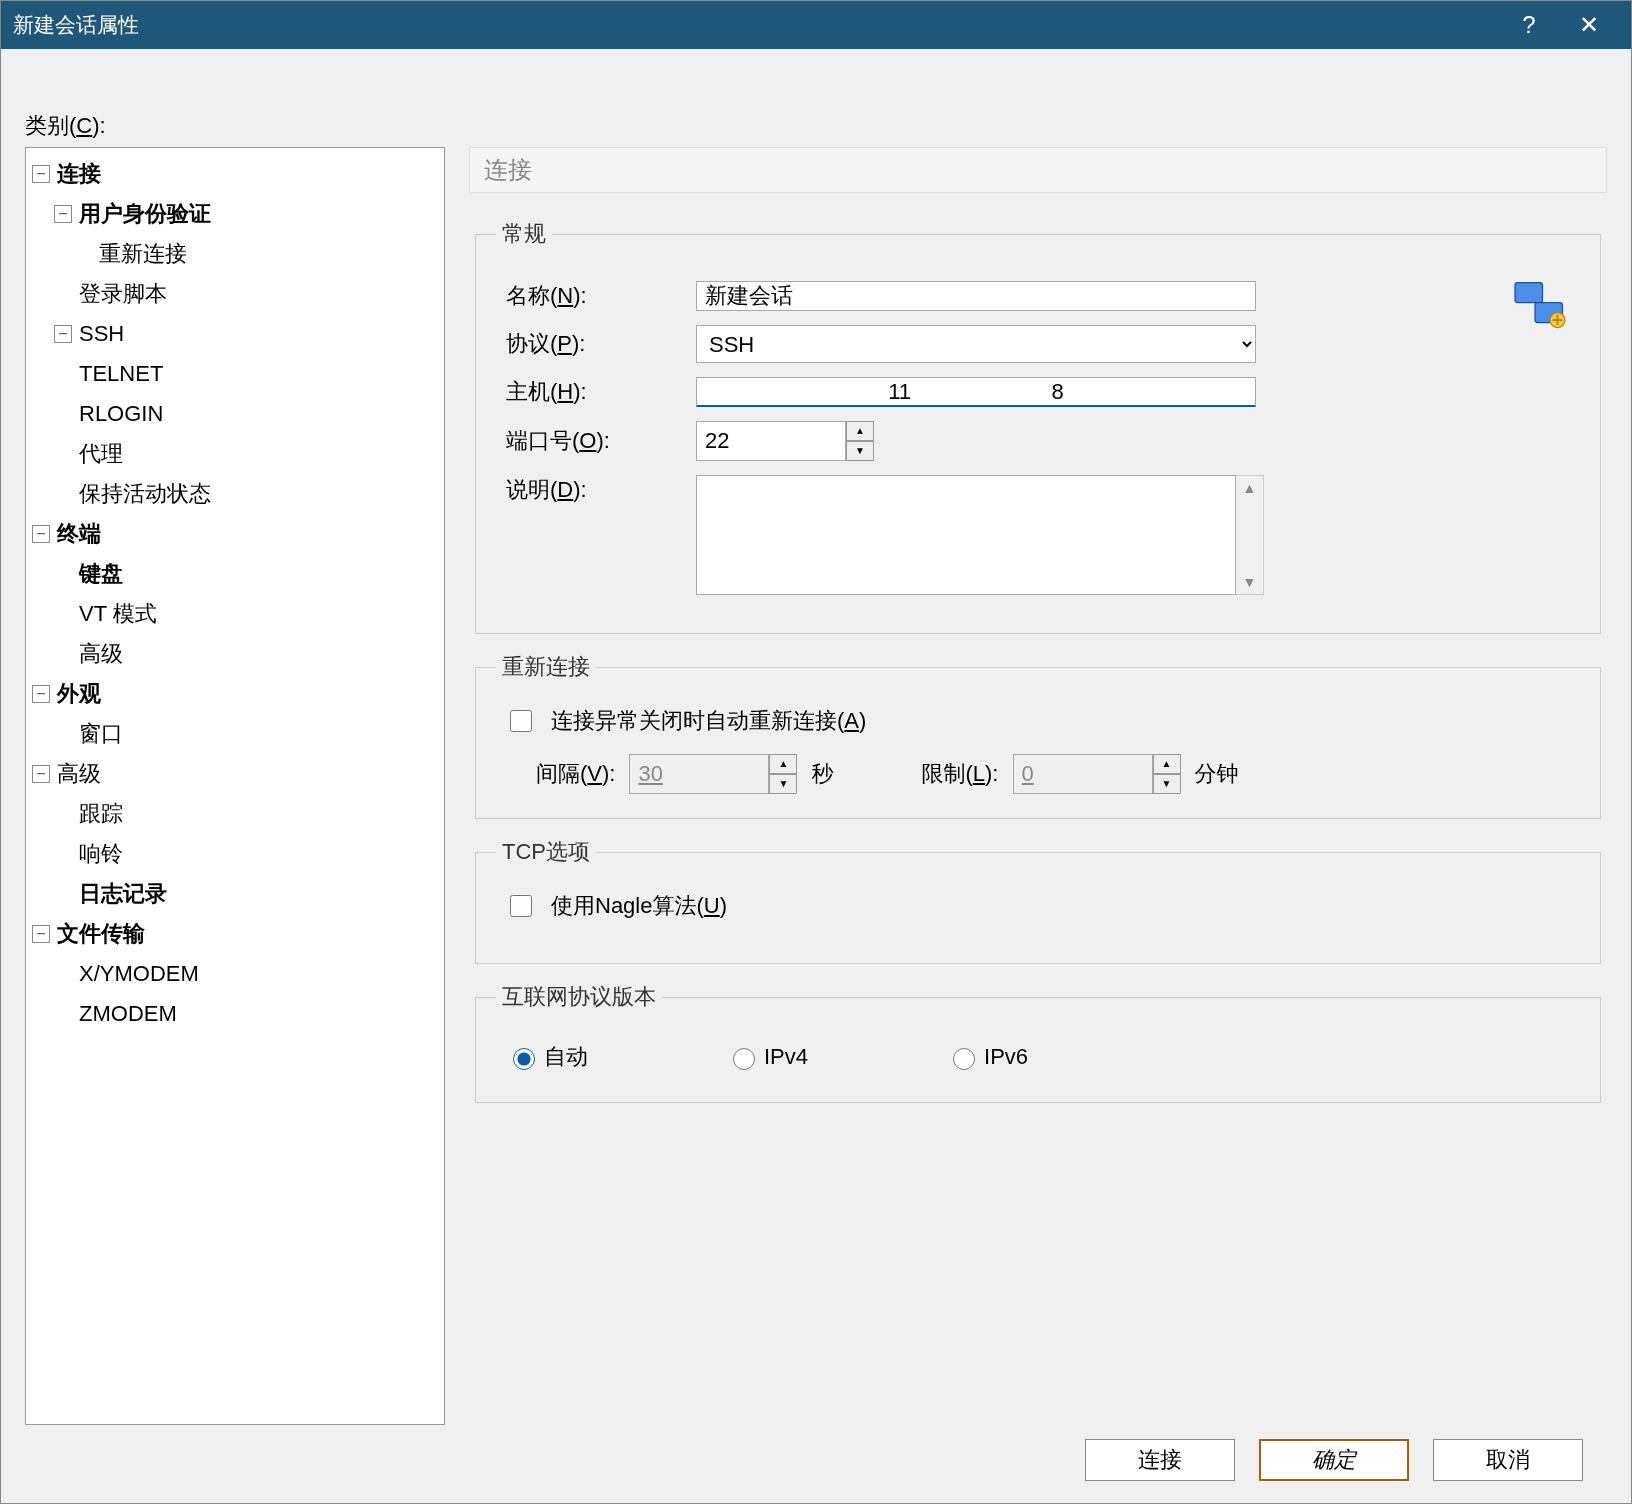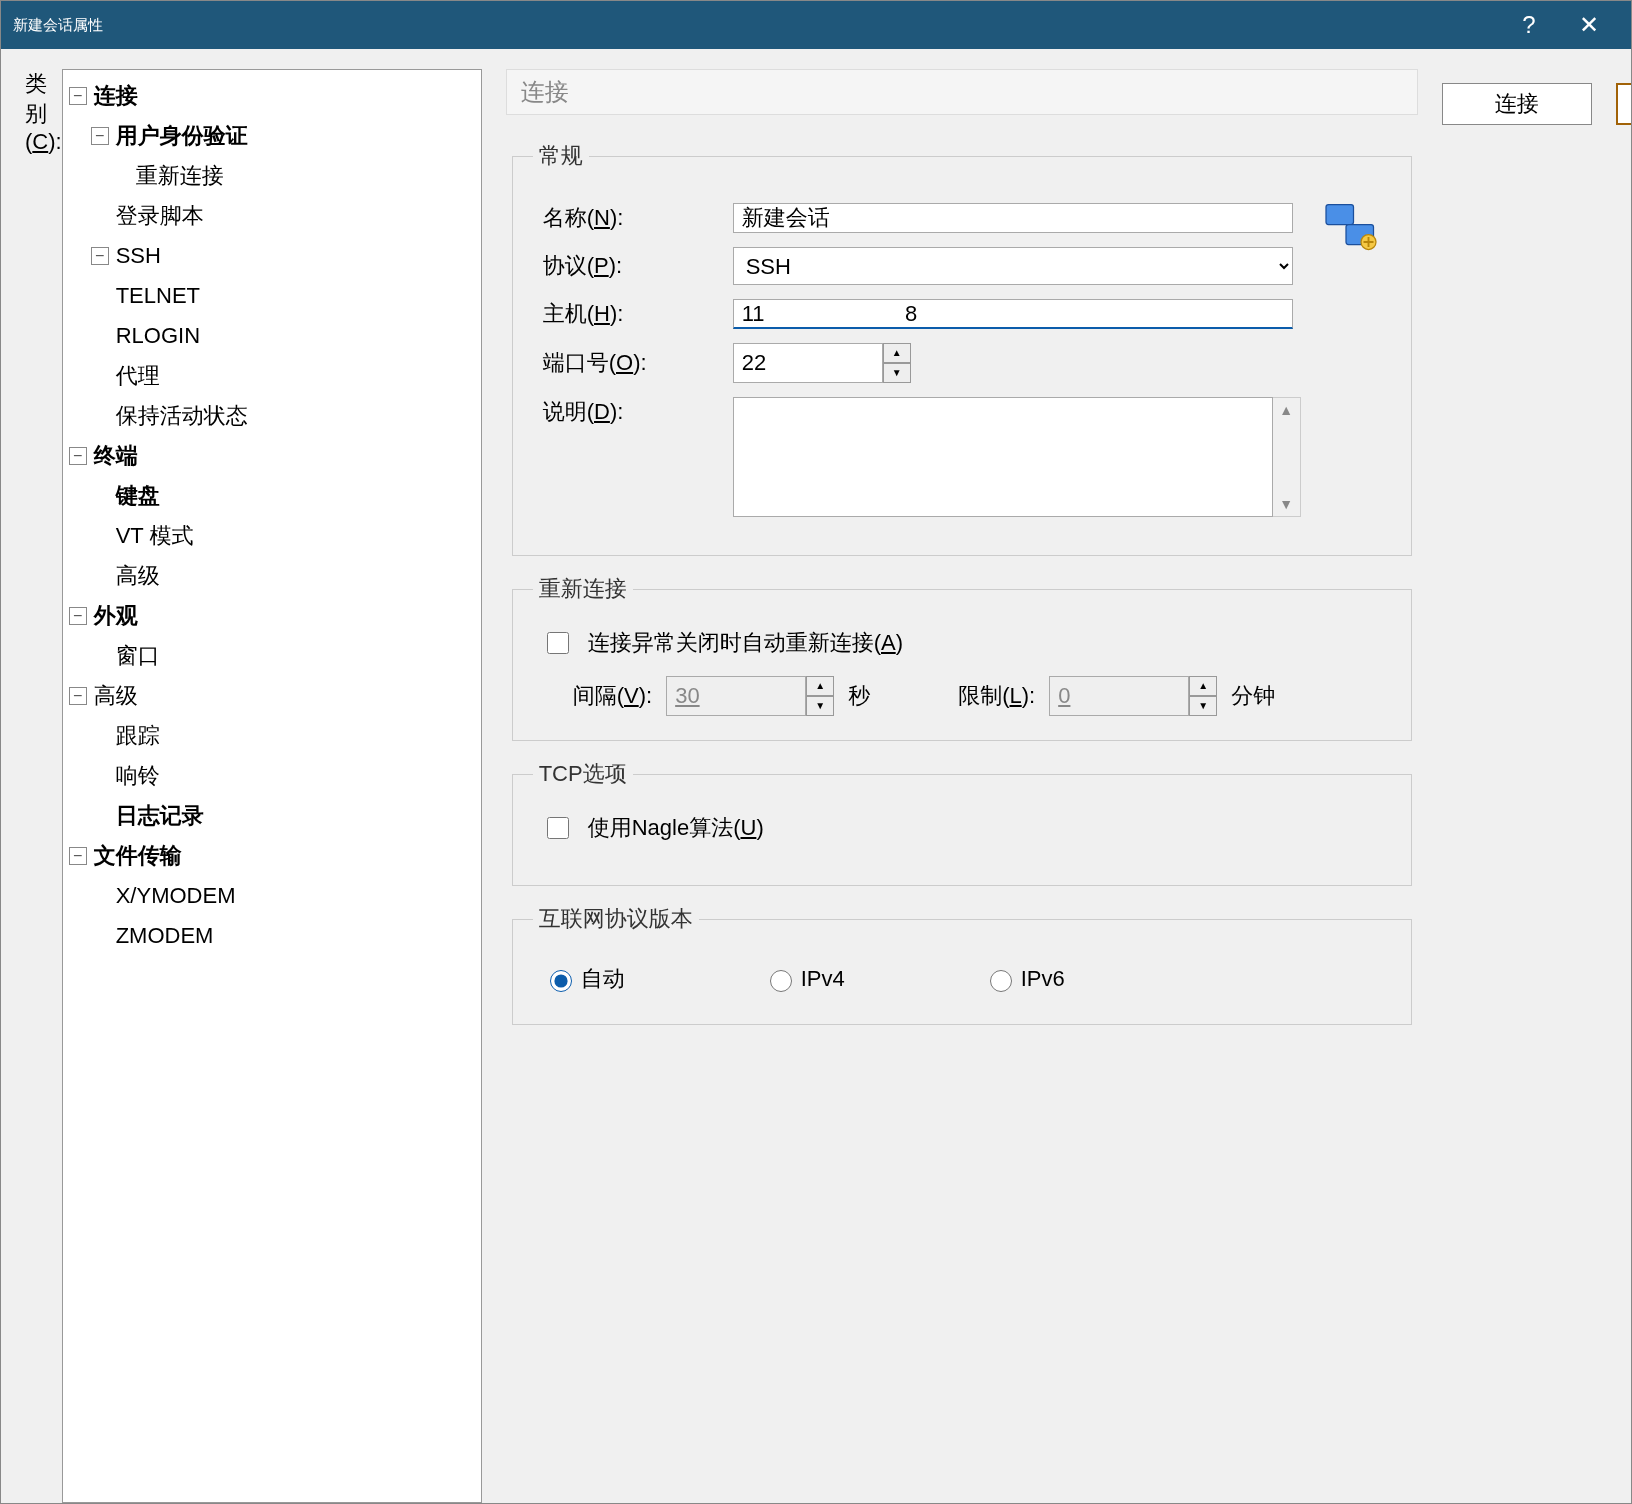--- a/index.html
+++ b/index.html
@@ -12,23 +12,23 @@
   }
   .window { width: 1632px; height: 1504px; display: flex; flex-direction: column; border: 1px solid #888; background: #f0f0f0;}
   .titlebar {
     background: #1f577a;
     color: #fff;
     height: 48px;
     display: flex;
     align-items: center;
     padding: 0 12px;
   }
-  .titlebar .title { flex: 1; font-size: 15px; }
+  .titlebar .title { flex: 1; font-size: 21px; }
   .titlebar .tbtn { width: 60px; text-align: center; font-size: 24px; cursor: pointer; }
-  .body { flex: 1; display: flex; flex-direction: row; padding: 20px 24px 0 24px; overflow:hidden;}
+  .body { flex: 1; display: flex; flex-direction: column; padding: 20px 24px 0 24px; overflow:hidden;margin-top:42px;}
   .cat-label { font-size: 22px; margin-bottom: 6px; }
   .cat-label u { text-decoration: underline; }
   .columns { flex: 1; display: flex; gap: 24px; min-height:0;}
   .tree {
     width: 420px;
     background: #fff;
     border: 1px solid #999;
     overflow: auto;
     padding: 6px 4px;
     font-size: 22px;
@@ -61,21 +61,21 @@
   .row.top { align-items: flex-start; }
   .lbl { width: 200px; padding-left: 10px;}
   .lbl u { text-decoration: underline;}
   input.text, select, textarea {
     font: inherit;
     padding: 4px 8px;
     border: 1px solid #aaa;
     background: #fff;
   }
   input.text { width: 560px; height: 30px;}
-  input.text.host { border: 1px solid #aaa; border-bottom: 2px solid #0b5cab; }
+  input.text.host { border: 1px solid #aaa; border-bottom: 2px solid #0b5cab; text-align: center; }
   select { width: 560px; height: 38px; }
   .spinner { display:flex; }
   .spinner input { width: 150px; height: 40px; border:1px solid #aaa; padding:4px 8px; font:inherit;}
   .spinner .spin-btns { display:flex; flex-direction:column; }
   .spinner .spin-btns button {
     width: 28px; height:20px; font-size:10px; line-height:10px;
     border:1px solid #999; background:#eee; cursor:pointer; padding:0;
   }
   textarea { width:540px; height: 120px; resize:none;}
   .desc-wrap { display:flex; }

